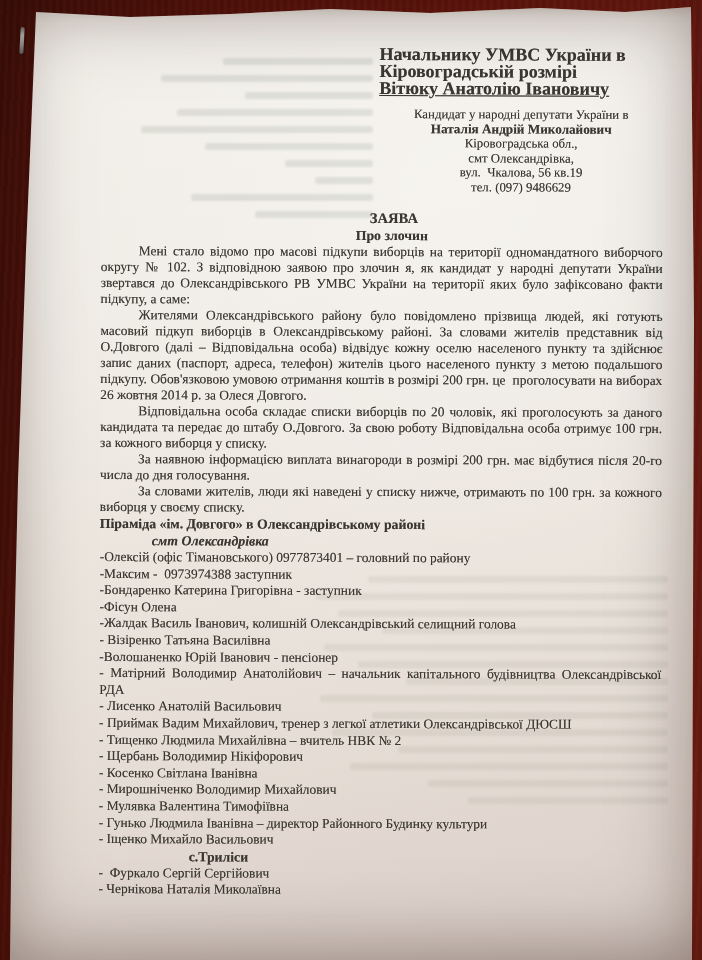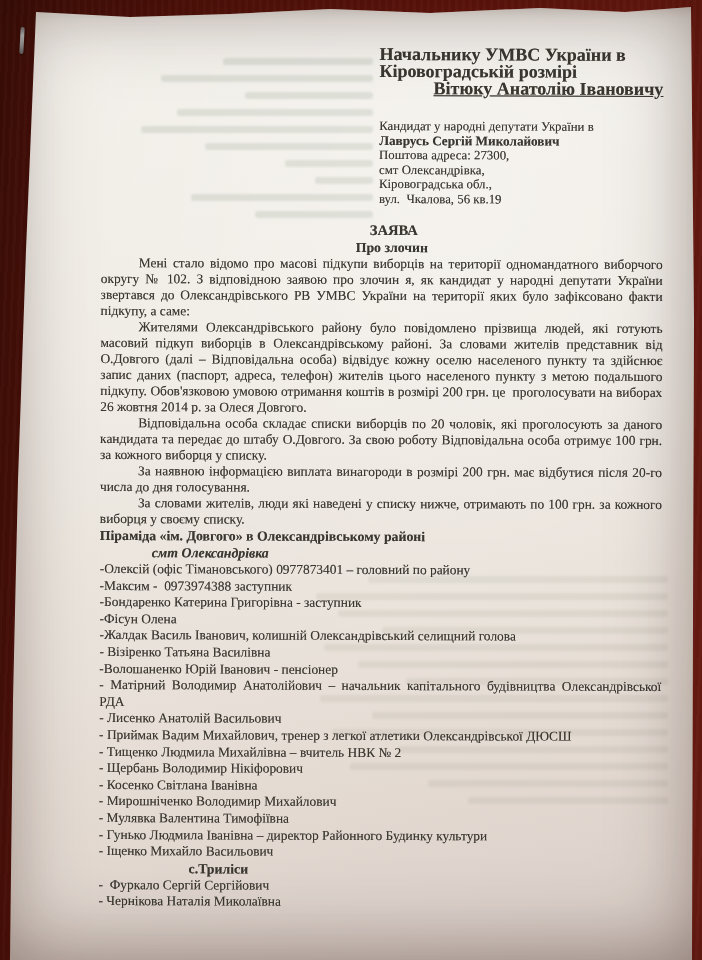--- a/index.html
+++ b/index.html
@@ -37,22 +37,22 @@
   .bleed-mid{left:300px;top:576px;width:368px;}
   .bleed-mid div{height:7px;margin:0 0 10px auto;background:rgba(138,142,120,0.12);}
   
   .content{
     position:absolute;left:100px;top:46px;width:562px;
     color:#3a3731;transform:rotate(0.2deg);
     text-shadow:0 0 0.5px rgba(58,54,48,0.55);
   }
   .addr{margin-left:278px;}
   .recipient div{font-weight:bold;font-size:18px;line-height:17px;white-space:pre-wrap;}
-  .recipient div:last-child{text-decoration:underline;text-align:right;}
-  .sender{margin-top:22px;}
+  .recipient div:last-child{text-decoration:underline;}
+  .sender{margin-top:10px;text-align:center;}
   .sender div{font-size:12.8px;line-height:14.5px;white-space:pre-wrap;}
   .sender .s-name{font-weight:bold;font-size:13.2px;}
   .title{margin-top:16px;text-align:center;font-weight:bold;font-size:14.6px;line-height:17px;transform:translateX(12px);}
   .subtitle{text-align:center;font-weight:bold;font-size:13.8px;line-height:17px;transform:translateX(10px);}
   .paras p{margin:0;text-align:justify;text-indent:38px;font-size:13.4px;line-height:16px;white-space:pre-wrap;}
   .pyr-head{font-weight:bold;font-size:13.8px;line-height:17px;}
   .village-name{font-weight:bold;font-size:13.8px;line-height:17px;}
   .village-0 .village-name{font-style:italic;margin-left:52px;}
   .village-1 .village-name{margin-left:90px;}
   .people div{font-size:13.4px;line-height:16.6px;text-align:justify;white-space:pre-wrap;}
@@ -97,25 +97,25 @@
 
       <div class="addr">
         <div class="recipient">
 
         <div>Начальнику УМВС України в</div>
             <div>Кіровоградській розмірі</div>
             <div>Вітюку Анатолію Івановичу</div>
           </div>
         <div class="sender">
           <div>Кандидат у народні депутати України в</div>
-          <div class="s-name">Лаврусь Сергій Миколайович</div>
-          <div>Поштова адреса: 27300,</div>
+          <div class="s-name">Наталія Андрій Миколайович</div>
+          <div>Кіровоградська обл.,</div>
           <div>смт Олександрівка,</div>
-          <div>Кіровоградська обл.,</div>
           <div>вул.  Чкалова, 56 кв.19</div>
+          <div>тел. (097) 9486629</div>
         </div>
       </div>
 
       <div class="title">ЗАЯВА</div>
       <div class="subtitle">Про злочин</div>
 
       <div class="paras">
 
       <p>Мені стало відомо про масові підкупи виборців на території одномандатного виборчого округу № 102. З відповідною заявою про злочин я, як кандидат у народні депутати України звертався до Олександрівського РВ УМВС України на території яких було зафіксовано факти підкупу, а саме:</p>
           <p>Жителями Олександрівського району було повідомлено прізвища людей, які готують масовий підкуп виборців в Олександрівському районі. За словами жителів представник від О.Довгого (далі – Відповідальна особа) відвідує кожну оселю населеного пункту та здійснює запис даних (паспорт, адреса, телефон) жителів цього населеного пункту з метою подальшого підкупу. Обов'язковою умовою отримання коштів в розмірі 200 грн. це  проголосувати на виборах 26 жовтня 2014 р. за Олеся Довгого.</p>

